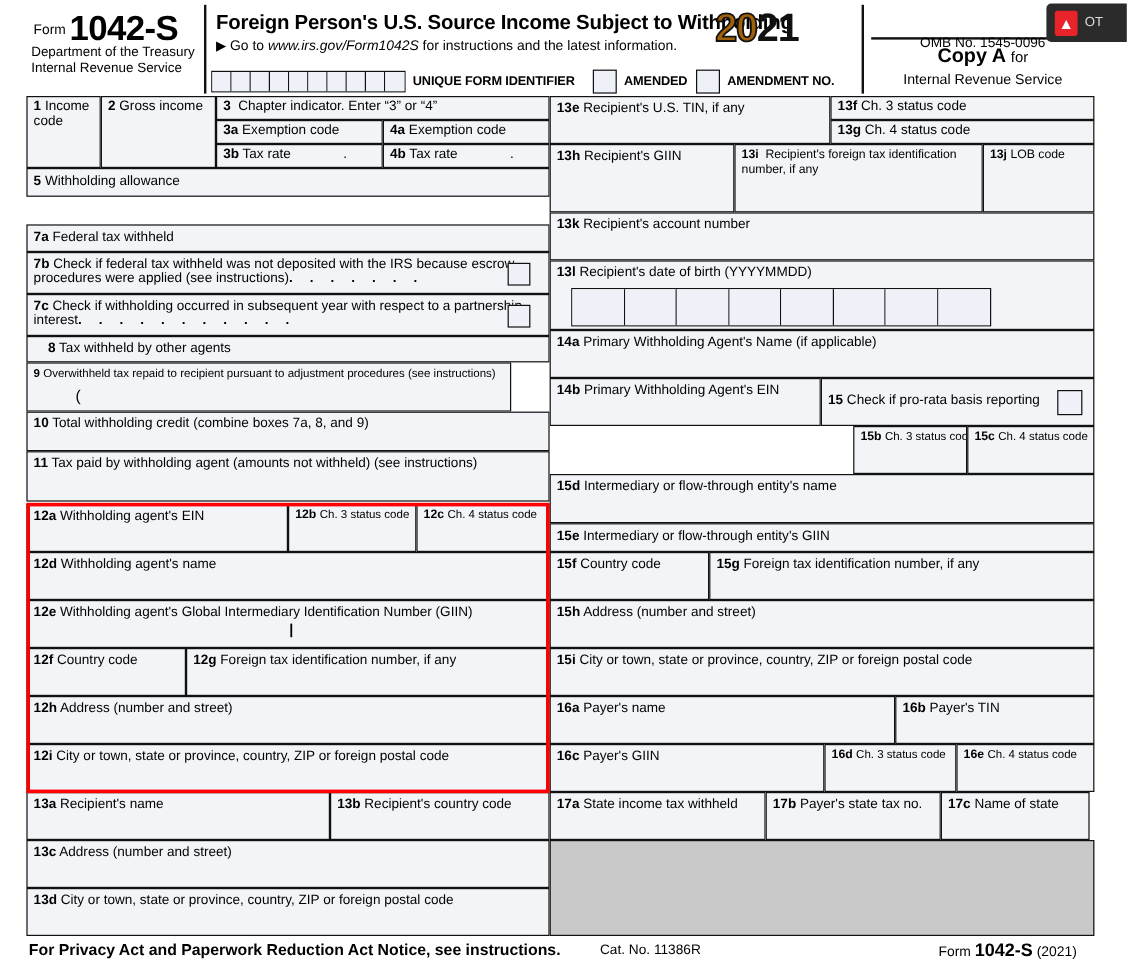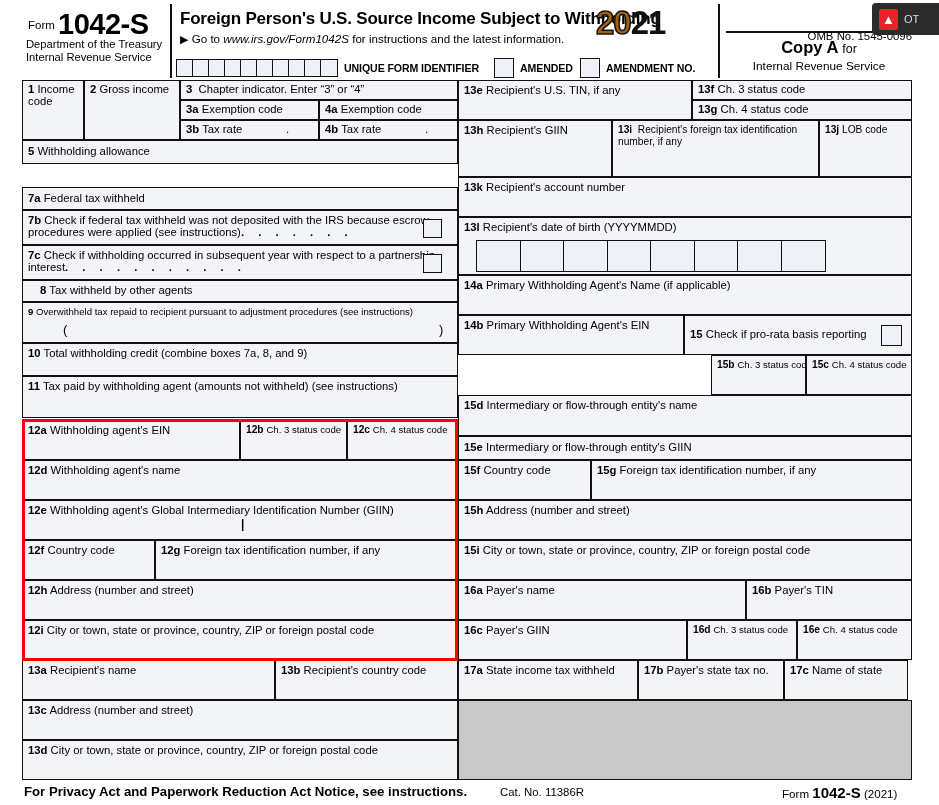--- a/index.html
+++ b/index.html
@@ -39,21 +39,21 @@
   .ufi-wrap .c{width:16px;height:100%;border-right:1.2px solid #111;box-sizing:border-box;background:#eef1f7;}
   .ufi-wrap .c:last-child{border-right:none;}
   .ufi-label{position:absolute;left:344px;top:62px;font-size:10.6px;font-weight:bold;letter-spacing:-0.1px;}
   .chk{position:absolute;border:1.4px solid #111;background:#eef1f7;box-sizing:border-box;}
 
   
   .yr{position:absolute;left:596px;top:6px;font-size:33px;font-weight:bold;line-height:34px;letter-spacing:-1px;}
   .yr .hollow{color:#a16207;-webkit-text-stroke:1.5px #111;}
   .yr .solid{color:#111;}
 
-  .omb{position:absolute;left:726px;top:30px;width:186px;text-align:right;font-size:11.4px;}
+  .omb{position:absolute;left:726px;top:30px;width:186px;text-align:center;font-size:11.4px;}
   .copya{position:absolute;left:726px;top:38px;width:186px;text-align:center;font-size:16.5px;font-weight:bold;}
   .copya .for{font-size:12.4px;font-weight:normal;}
   .irsline{position:absolute;left:726px;top:59px;width:186px;text-align:center;font-size:11.8px;}
 
   
   .pdf-badge{position:absolute;left:872px;top:3px;width:80px;height:32px;background:#2b2b2b;border-radius:4px;
     display:flex;align-items:center;padding-left:7px;box-sizing:border-box;color:#ddd;font-size:11px;}
   .pdf-ico{width:19px;height:21px;background:#e8232a;border-radius:2px;position:relative;margin-right:6px;
     display:flex;align-items:center;justify-content:center;}
   .pdf-ico span{color:#fff;font-size:13px;font-weight:bold;line-height:1;}
@@ -171,21 +171,21 @@
   </div>
   <div class="bx" style="left:22px;top:245px;width:436px;height:35px;">
     <div class="lbl wrap" style="top:3px;width:410px;"><span class="n">7c</span> <span>Check if withholding occurred in subsequent year with respect to a partnership interest</span><span class="dots">.     .     .     .     .     .     .     .     .     .     .</span></div>
     <div class="chk" style="left:400px;top:8px;width:19px;height:19px;"></div>
   </div>
 
   <div class="bx" style="left:22px;top:280px;width:436px;height:22px;">
     <div class="lbl" style="top:3px;padding-left:12px;"><span class="n">8</span> <span>Tax withheld by other agents</span></div>
   </div>
 
-  <div class="bx" style="left:22px;top:302px;width:436px;height:41px;">
+  <div class="bx" style="left:22px;top:302px;width:404px;height:41px;">
     <div class="lbl xsm" style="top:3px;"><span class="n">9</span> <span>Overwithheld tax repaid to recipient pursuant to adjustment procedures (see instructions)</span></div>
     <div class="paren" style="left:40px;top:19px;">(</div>
     <div class="paren" style="left:416px;top:19px;">)</div>
   </div>
 
   <div class="bx" style="left:22px;top:343px;width:436px;height:33px;">
     <div class="lbl" style="top:3px;"><span class="n">10</span> <span>Total withholding credit (combine boxes 7a, 8, and 9)</span></div>
   </div>
   <div class="bx" style="left:22px;top:376px;width:436px;height:42px;">
     <div class="lbl" style="top:3px;"><span class="n">11</span> <span>Tax paid by withholding agent (amounts not withheld) (see instructions)</span></div>

